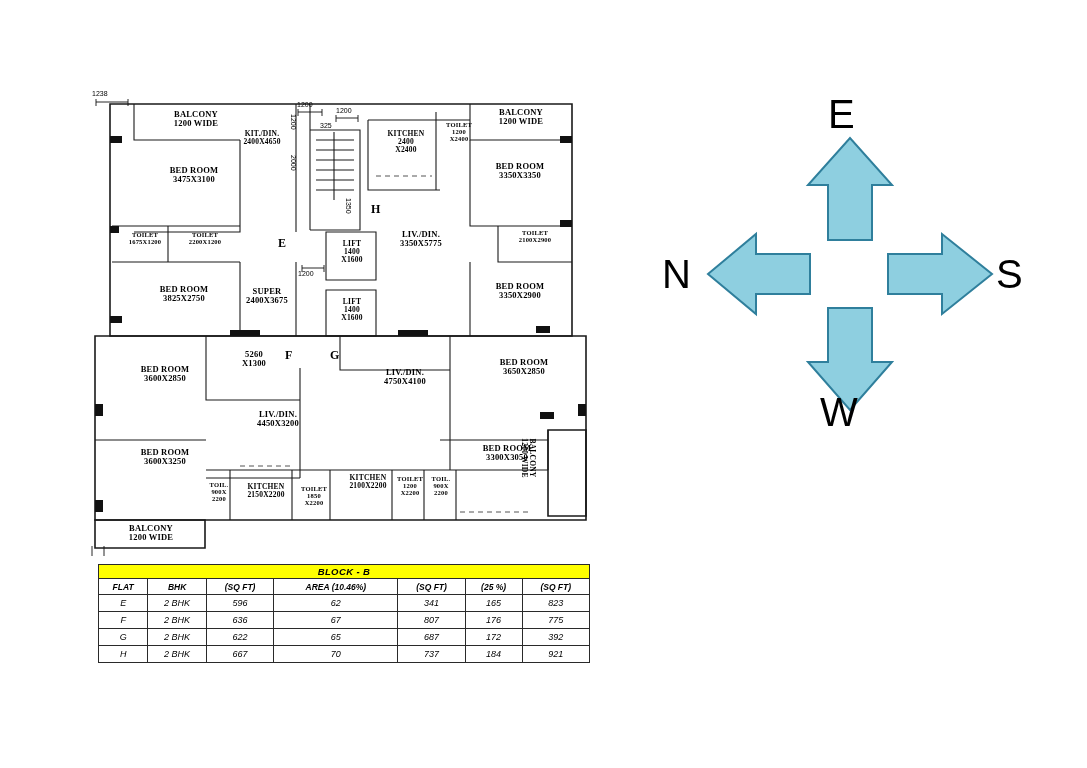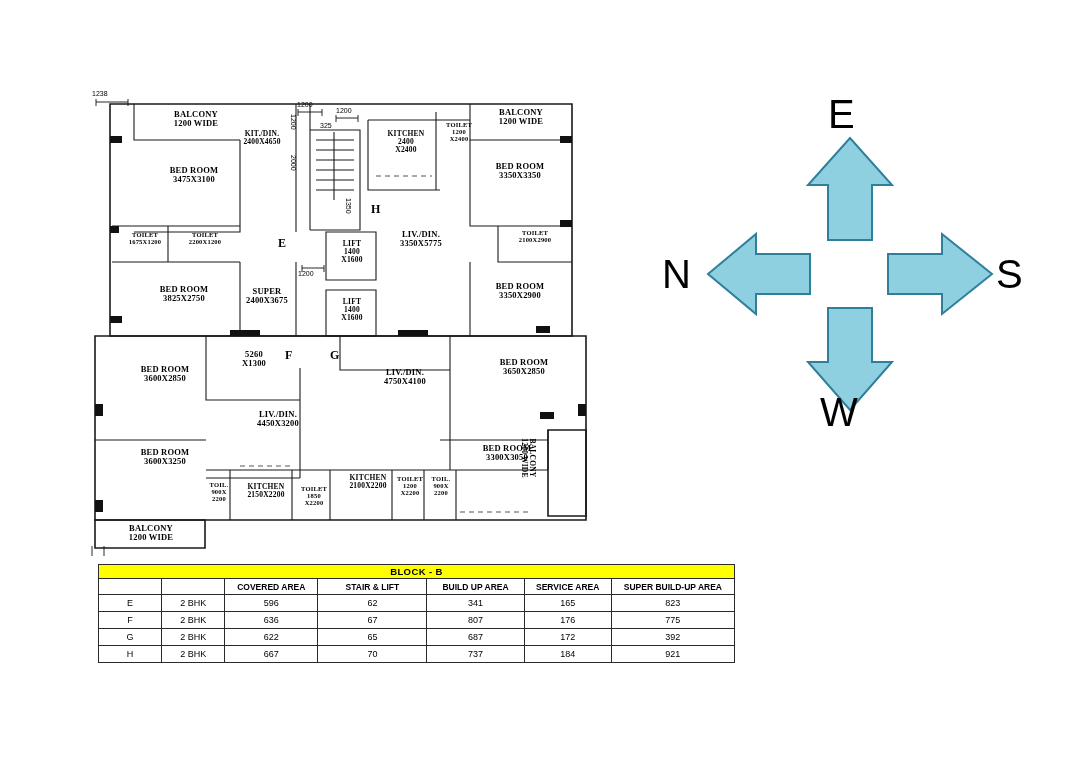--- a/index.html
+++ b/index.html
@@ -13,21 +13,21 @@
   #table-wrap{position:absolute;left:98px;top:564px;width:550px;}
   .lbl{position:absolute;font-family:"Liberation Serif",serif;font-weight:bold;
        text-align:center;line-height:1.05;color:#000;letter-spacing:.2px;}
   .lbl.s6{font-size:6.5px;}
   .lbl.s7{font-size:7.5px;}
   .lbl.s8{font-size:8.5px;}
   .dim{position:absolute;font-family:"Liberation Sans",sans-serif;font-size:7px;color:#000;}
   .unit{position:absolute;font-family:"Liberation Serif",serif;font-weight:bold;font-size:12px;color:#000;}
 
   
-  table.block{border-collapse:collapse;width:637px;font-family:"Liberation Sans",sans-serif;}
+  table.block{border-collapse:collapse;width:492px;font-family:"Liberation Sans",sans-serif;font-style:italic;}
   table.block td,table.block th{border:1px solid #2a2a2a;font-size:9.5px;text-align:center;
     padding:1px 2px;color:#000;background:#fff;font-weight:normal;}
   table.block tr.title td{background:#ffff00;font-weight:bold;font-size:9.5px;letter-spacing:.4px;}
   table.block tr.hdr td{font-weight:bold;font-size:8.5px;height:13px;}
   table.block tr.hdr2 td{font-weight:bold;font-size:8.5px;height:13px;}
   table.block tr.body td{height:14px;font-size:9px;}
   .col-flat{width:58px;} .col-bhk{width:58px;} .col-cov{width:88px;}
   .col-stair{width:104px;} .col-build{width:92px;} .col-serv{width:82px;} .col-super{width:118px;}
 
   
@@ -253,28 +253,28 @@
   <div class="compass-letter" style="left:2px;top:162px;">N</div>
   <div class="compass-letter" style="left:336px;top:162px;">S</div>
 </div>
 
 <div id="table-wrap">
   <table class="block">
     <tbody>
       <tr class="title">
         <td colspan="7">BLOCK - B</td>
       </tr>
-      <tr class="hdr">
-        <td class="col-flat"></td>
-        <td class="col-bhk"></td>
-        <td class="col-cov">COVERED AREA</td>
-        <td class="col-stair">STAIR &amp; LIFT</td>
-        <td class="col-build">BUILD UP AREA</td>
-        <td class="col-serv">SERVICE AREA</td>
-        <td class="col-super">SUPER BUILD-UP AREA</td>
+      <tr class="hdr2">
+        <td>FLAT</td>
+        <td>BHK</td>
+        <td>(SQ FT)</td>
+        <td>AREA (10.46%)</td>
+        <td>(SQ FT)</td>
+        <td>(25 %)</td>
+        <td>(SQ FT)</td>
       </tr>
 
       <tr class="body">
         <td>E</td>
         <td>2 BHK</td>
         <td>596</td>
         <td>62</td>
         <td>341</td>
         <td>165</td>
         <td>823</td>

